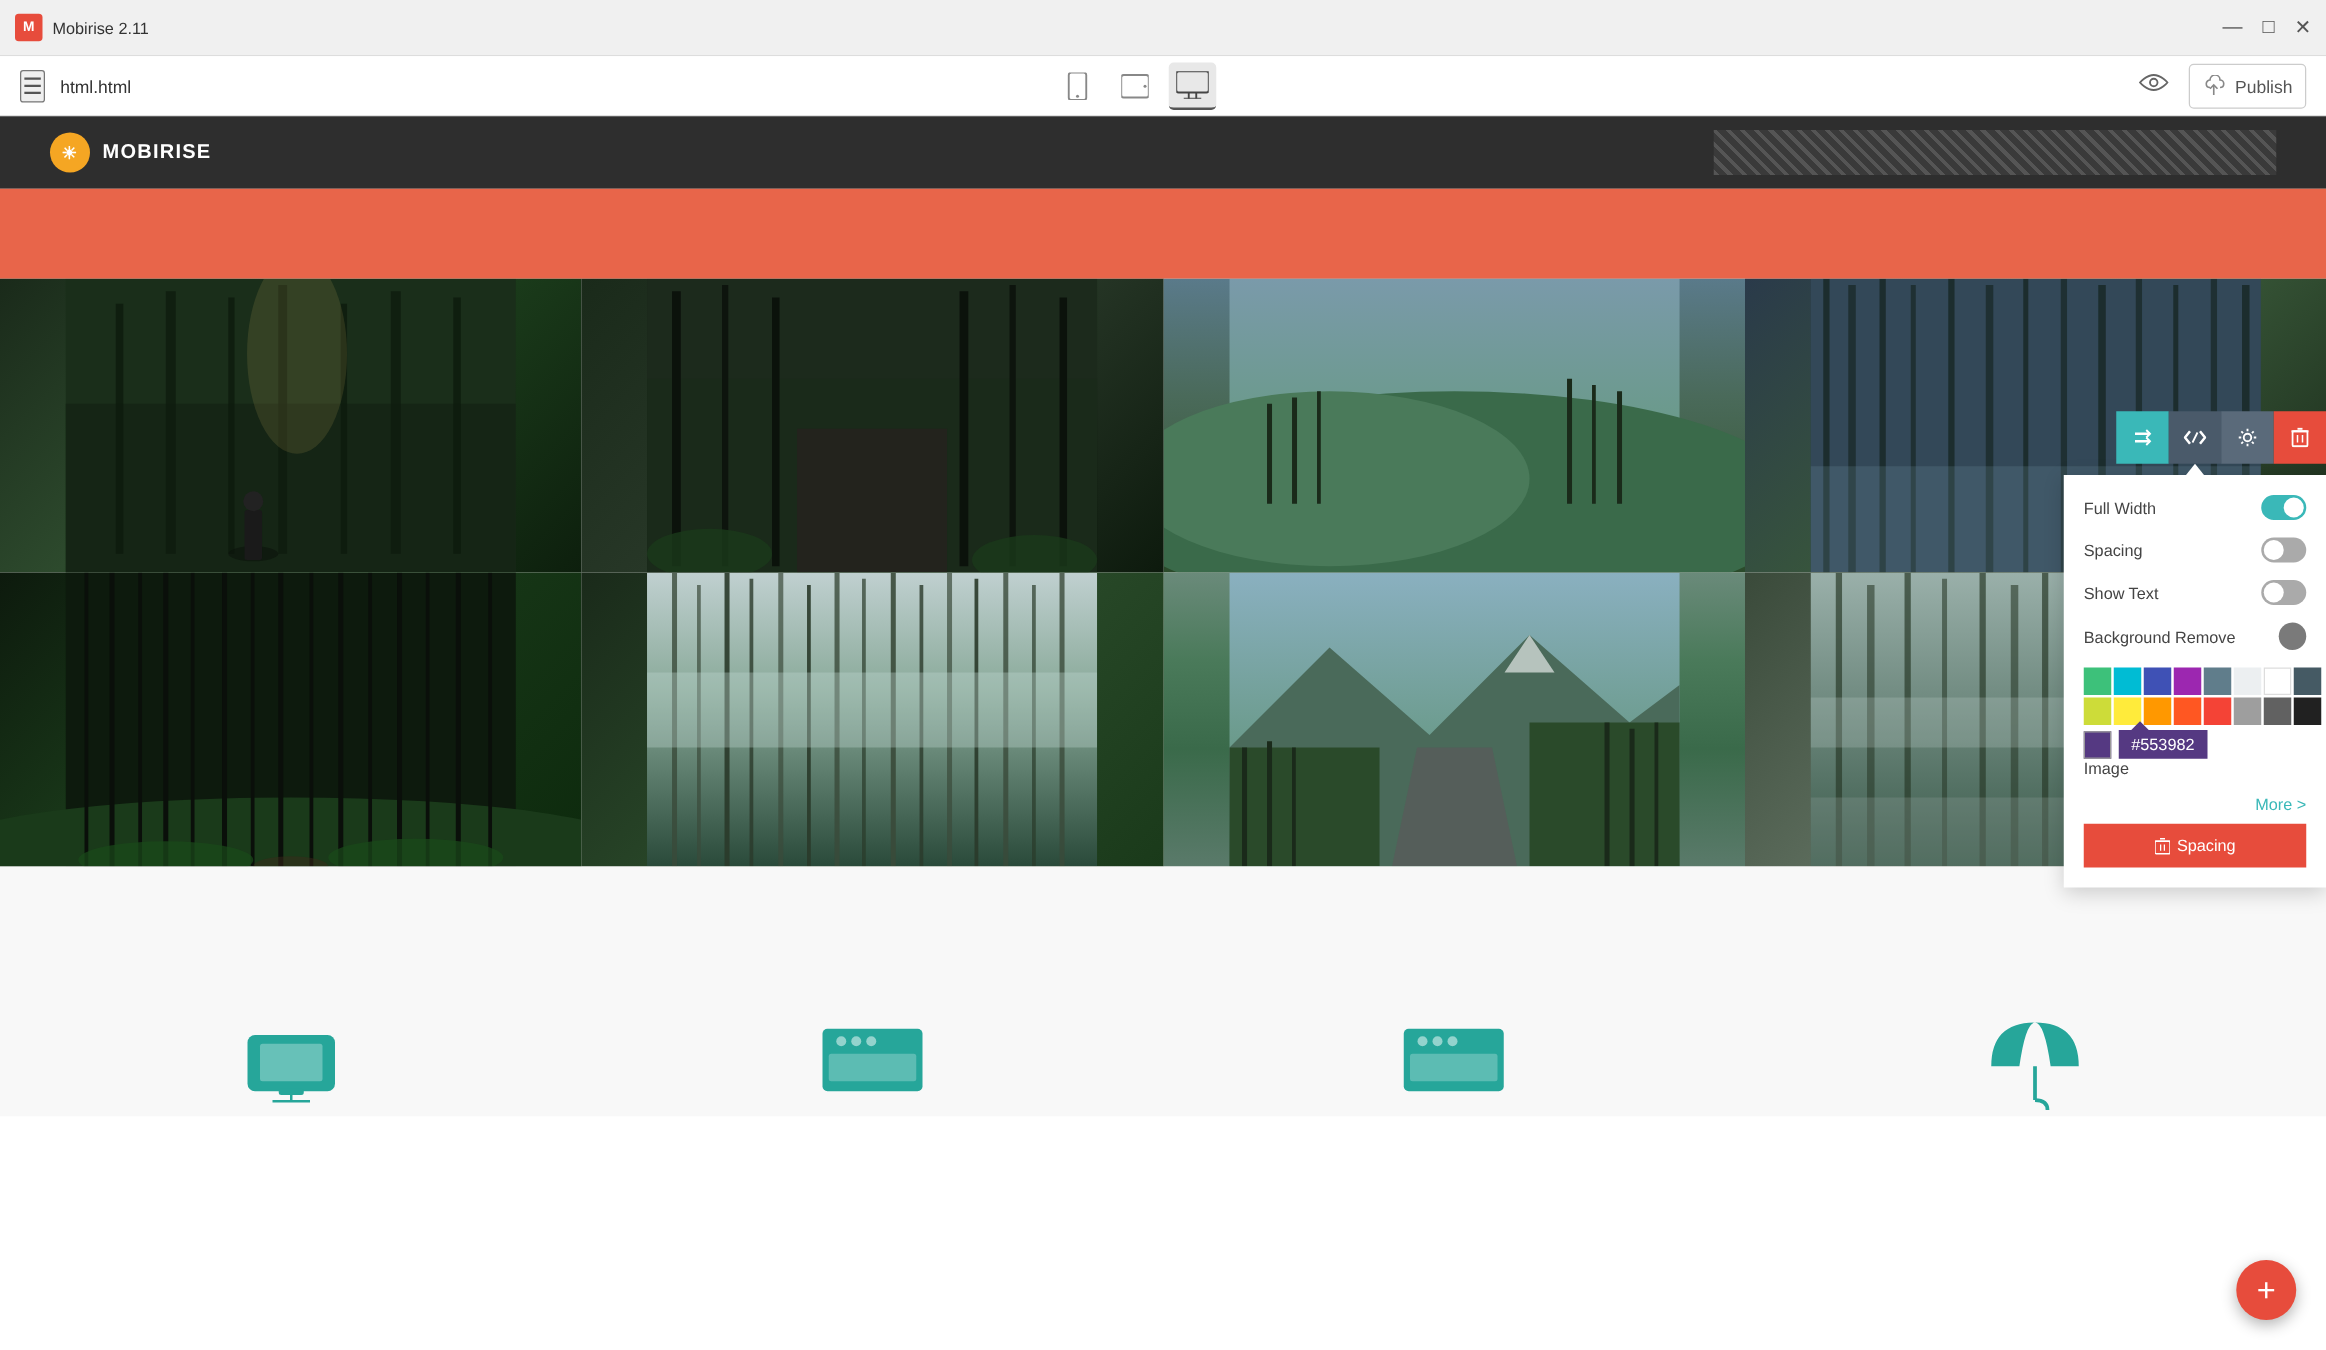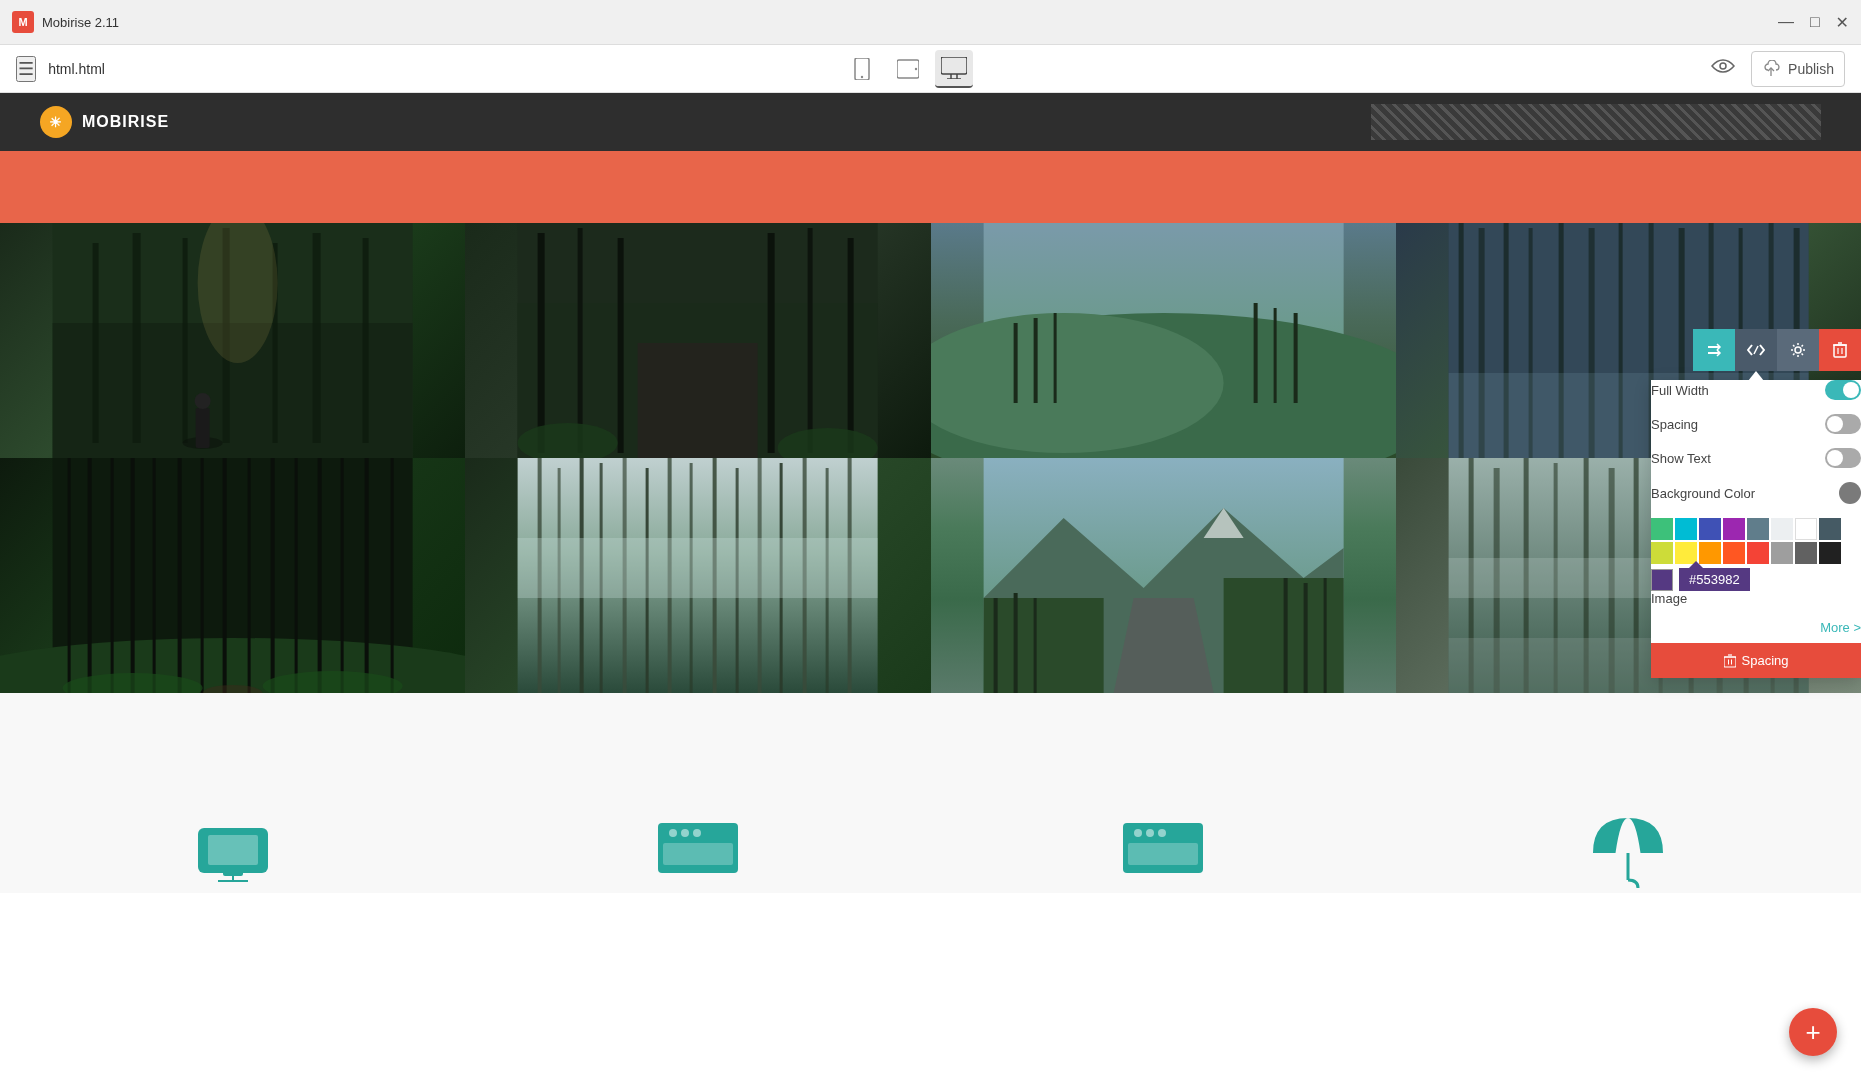--- a/index.html
+++ b/index.html
@@ -94,20 +94,21 @@
       display: flex; align-items: center; justify-content: center;
       cursor: pointer; border: none; font-size: 16px;
     }
     .ctrl-btn-teal { background: #3ab8b8; color: white; }
     .ctrl-btn-dark { background: #4a5a6a; color: white; }
     .ctrl-btn-gray { background: #5a6a7a; color: white; }
     .ctrl-btn-red { background: #e74c3c; color: white; }
 
     .settings-panel {
       background: white;
+      padding: 16px;
       box-shadow: 0 4px 16px rgba(0,0,0,0.18);
       min-width: 210px;
     }
     .setting-row {
       display: flex; align-items: center; justify-content: space-between;
       margin-bottom: 14px; font-size: 13px; color: #333;
     }
     .setting-label { font-size: 13px; color: #444; }
 
     
@@ -525,21 +526,21 @@
       </div>
 
       <div class="setting-row">
         <span class="setting-label">Show Text</span>
         <div class="toggle toggle-off">
           <div class="toggle-knob"></div>
         </div>
       </div>
 
       <div class="setting-row">
-        <span class="setting-label">Background Color</span>
+        <span class="setting-label">Background Remove</span>
         <div class="bg-color-circle"></div>
       </div>
 
       <div class="color-picker-section">
         <div class="color-grid">
 
           <div class="color-swatch" style="background:#3dc17a"></div>
           <div class="color-swatch" style="background:#00bcd4"></div>
           <div class="color-swatch" style="background:#3f51b5"></div>
           <div class="color-swatch" style="background:#9c27b0"></div>

